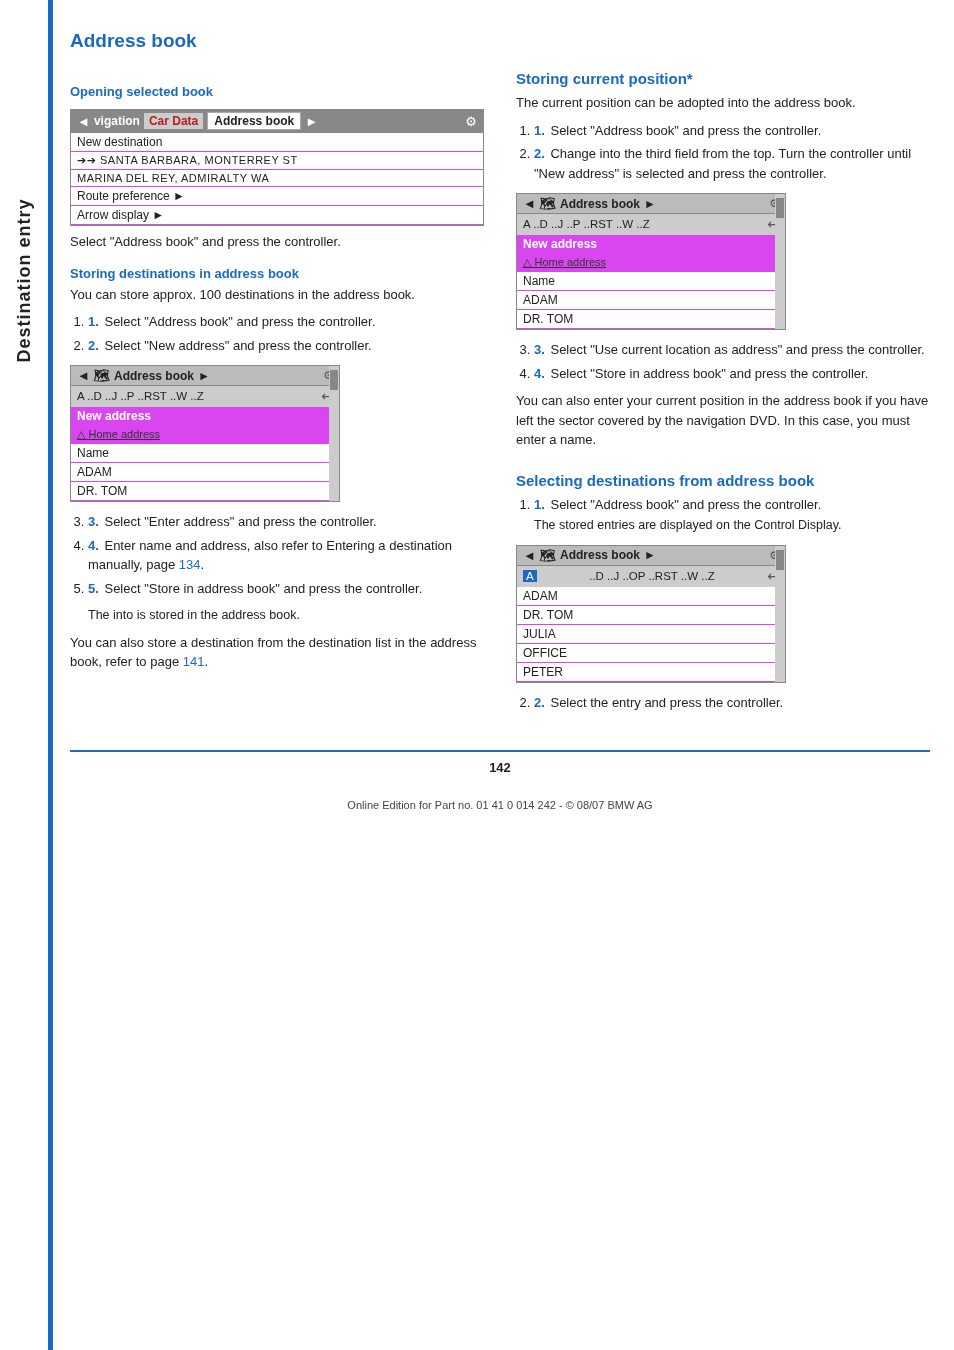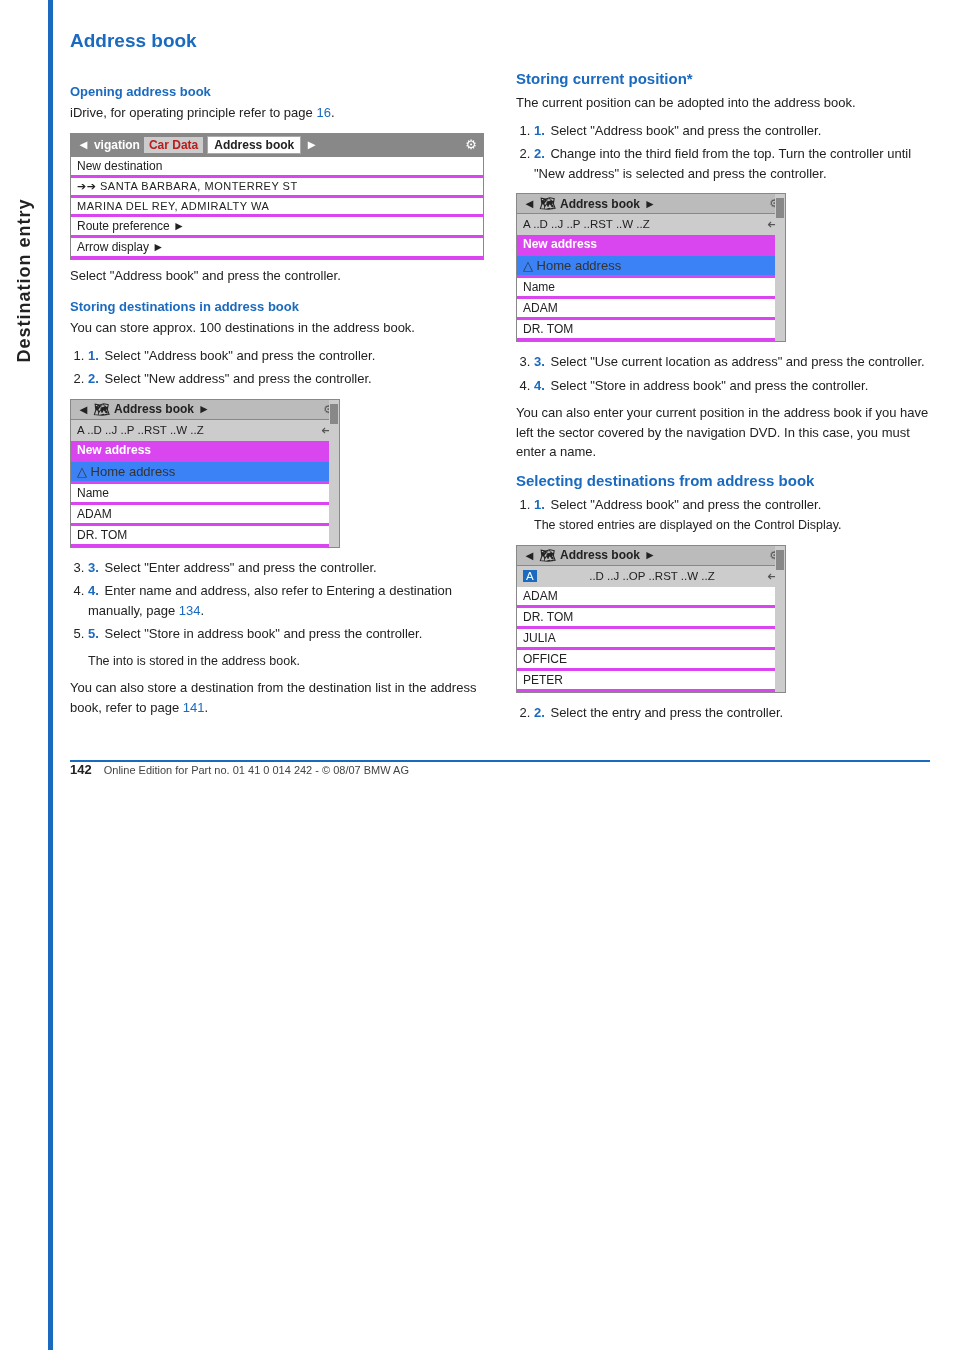--- a/index.html
+++ b/index.html
@@ -145,34 +145,35 @@
       display: flex;
       align-items: center;
       justify-content: space-between;
       padding: 2px 6px;
       border-bottom: 1px solid #ccc;
       background: #ddd;
       font-size: 11.5px;
     }
     .addr-widget-entry {
       padding: 2px 6px;
-      border-bottom: 3px solid #d946ef;
+      border-bottom: 1px solid #d946ef;
       background: #ddd;
       font-size: 12px;
       color: #222;
     }
     .addr-widget-entry.selected {
       background: #d946ef;
       color: #fff;
       font-weight: bold;
     }
     .addr-widget-entry.home {
-      background: #3b82f6;
+      background: #d946ef;
       color: #333;
-      font-size: 13px;
+      font-size: 11px;
+      text-decoration: underline;
     }
     .addr-widget-entry.white-bg {
       background: #fff;
     }
 
     
     .scroll-indicator {
       position: absolute;
       right: 0;
       top: 0;
@@ -194,23 +195,25 @@
     .enter-icon {
       font-size: 14px;
       color: #555;
     }
 
     
     .page-footer {
       position: relative;
       margin-top: 30px;
       border-top: 2px solid #1a6abf;
-      display: flex;
-      align-items: center;
-      gap: 12px;
+      padding-top: 8px;
+      display: flex;
+      align-items: center;
+      gap: 24px;
+      flex-direction: column;
     }
     .page-number {
       font-size: 13px;
       font-weight: bold;
       color: #222;
     }
     .page-footer-text {
       font-size: 11px;
       color: #444;
     }
@@ -235,22 +238,21 @@
 </div>
 
 <div class="main-content">
 
   <div class="page-title">Address book</div>
 
   <div class="two-col">
 
     <div class="col-left">
 
-      <div class="subsection-title">Opening address book</div>
-      <p>iDrive, for operating principle refer to page <a class="link-ref">16</a>.</p>
+      <div class="subsection-title">Opening selected book</div>
 
       <div class="addr-widget" style="max-width:100%; margin-bottom:2px;">
         <div class="addr-widget-header" style="background:#888; color:#fff;">
           <div class="title-area">
             <span style="color:#fff; font-size:13px;">◄</span>
             <span style="color:#fff; font-size:12px;">vigation</span>
             <span style="background:#ccc; color:#b91c1c; padding:1px 5px; font-size:12px;">Car Data</span>
             <span style="background:#fff; color:#222; padding:1px 6px; font-size:12px; font-weight:bold; border: 1px solid #aaa;">Address book</span>
             <span style="color:#fff; font-size:13px;">►</span>
           </div>
@@ -343,21 +345,21 @@
 
       <ol start="3">
         <li>
           <span class="step-num">3.</span> Select "Use current location as address" and press the controller.
         </li>
         <li style="margin-top:4px;"><span class="step-num">4.</span> Select "Store in address book" and press the controller.</li>
       </ol>
 
       <p style="margin-top:8px;">You can also enter your current position in the address book if you have left the sector covered by the navigation DVD. In this case, you must enter a name.</p>
 
-      <div class="section-title" style="margin-top:10px;">Selecting destinations from address book</div>
+      <div class="section-title" style="margin-top:22px;">Selecting destinations from address book</div>
 
       <ol>
         <li>
           <span class="step-num">1.</span> Select "Address book" and press the controller.
           <div class="indent-block" style="margin-left:0; margin-top:2px;">The stored entries are displayed on the Control Display.</div>
         </li>
       </ol>
 
       <div class="addr-widget" style="max-width:270px; position:relative;">
         <div class="addr-widget-header">

